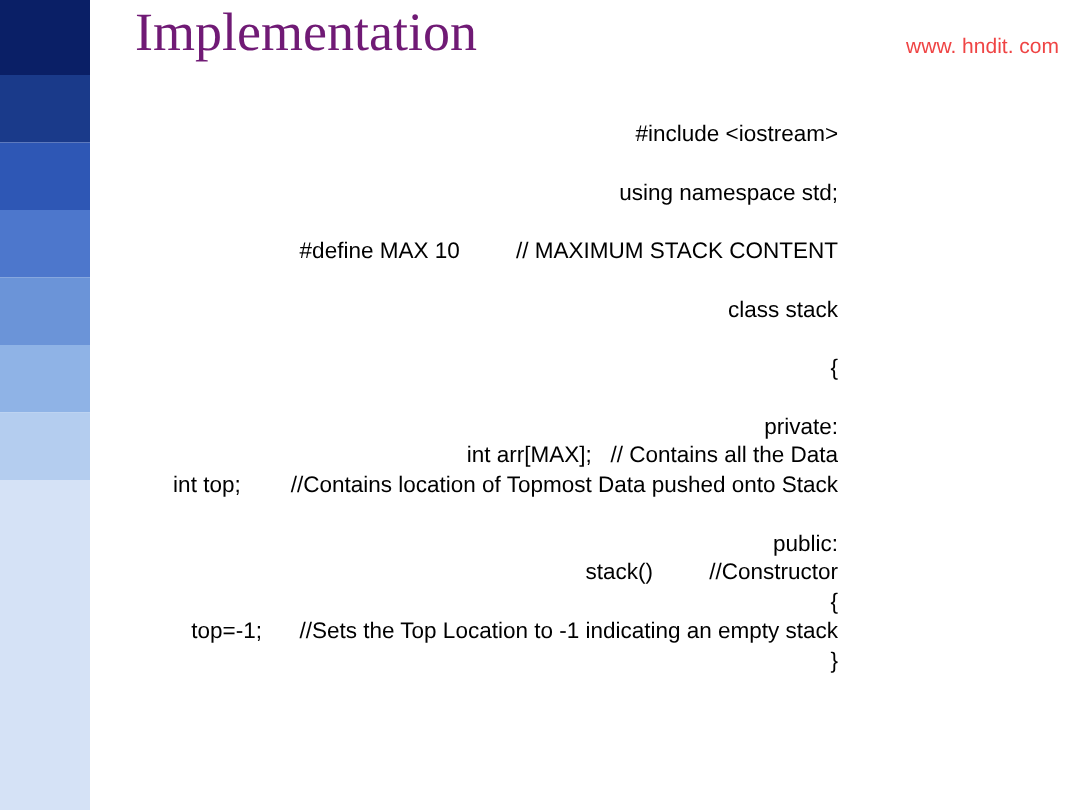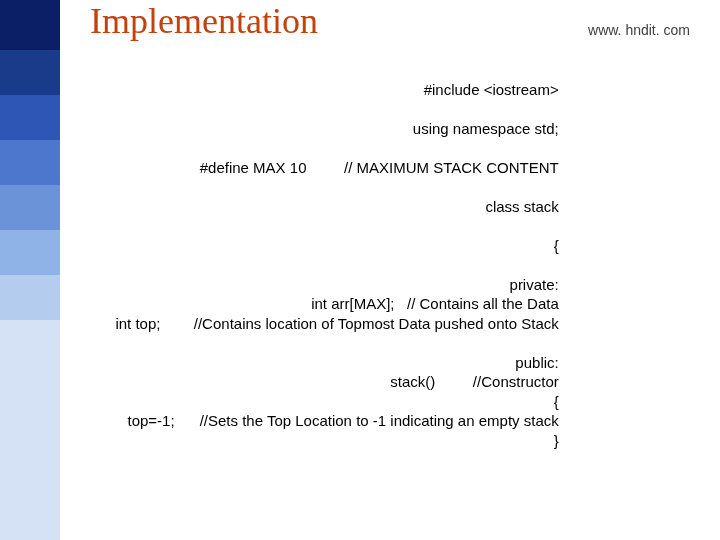--- a/index.html
+++ b/index.html
@@ -23,29 +23,29 @@
     position: absolute;
     left: 0;
     width: 60px;
   }
   .title {
     position: absolute;
     left: 90px;
     top: 0px;
     font-family: "Times New Roman", Times, serif;
     font-size: 36px;
-    color: #c2410c;
+    color: #701a75;
   }
   .url {
     position: absolute;
-    right: 30px;
+    right: 14px;
     top: 22px;
     font-family: Arial, sans-serif;
     font-size: 14px;
-    color: #404040;
+    color: #ef4444;
   }
   .code {
     position: absolute;
     left: 90px;
     top: 60px;
     font-family: Arial, sans-serif;
     font-size: 15px;
     color: #000;
     line-height: 1.3;
     white-space: pre;

